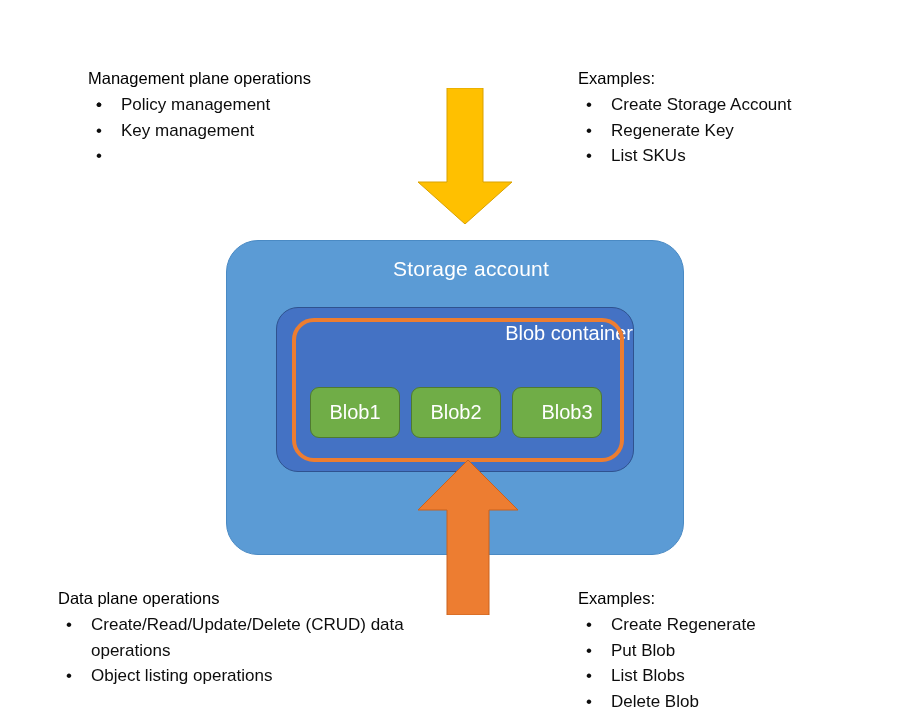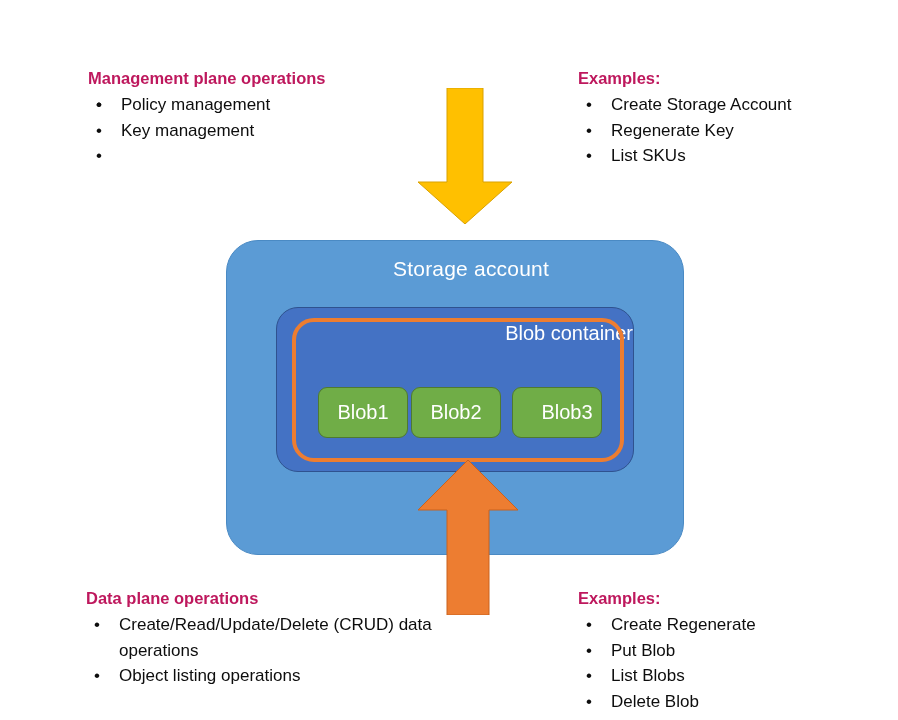--- a/index.html
+++ b/index.html
@@ -18,24 +18,24 @@
     background: #ffffff;
     overflow: hidden;
   }
 
   
   .text-block {
     position: absolute;
     color: #000000;
   }
   .block-title {
-    font-weight: bold;
+    font-weight: normal;
     font-size: 16.5px;
     line-height: 20px;
-    color: #be185d;
+    color: #000000;
     white-space: nowrap;
   }
   .bullet-list {
     list-style: none;
     margin: 4px 0 0 0;
     padding: 0;
   }
   .bullet-item {
     position: relative;
     padding-left: 33px;
@@ -52,21 +52,21 @@
   }
   .bullet-item .txt {
     display: block;
   }
 
   
   #mgmt-block { left: 88px; top: 68px; width: 330px; }
   
   #examples-top { left: 578px; top: 68px; width: 300px; }
   
-  #data-block { left: 58px; top: 588px; width: 400px; margin-left: 28px; }
+  #data-block { left: 58px; top: 588px; width: 400px; }
   #data-block .bullet-item .txt { display: block; }
   
   #examples-bottom { left: 578px; top: 588px; width: 300px; }
 
   
   #storage-account {
     position: absolute;
     left: 226px;
     top: 240px;
     width: 458px;
@@ -134,21 +134,21 @@
     background: #70AD47;
     border: 1px solid #4F7A30;
     border-radius: 9px;
     box-sizing: border-box;
     color: #ffffff;
     font-size: 20px;
     display: flex;
     align-items: center;
     justify-content: center;
   }
-  #blob-1 { left: 310px; margin-left: 8px; }
+  #blob-1 { left: 310px; }
   #blob-2 { left: 411px; }
   #blob-3 { left: 512px; padding-left: 20px; }
 
   
   #arrow-down {
     position: absolute;
     left: 418px;
     top: 88px;
     width: 94px;
     height: 136px;

